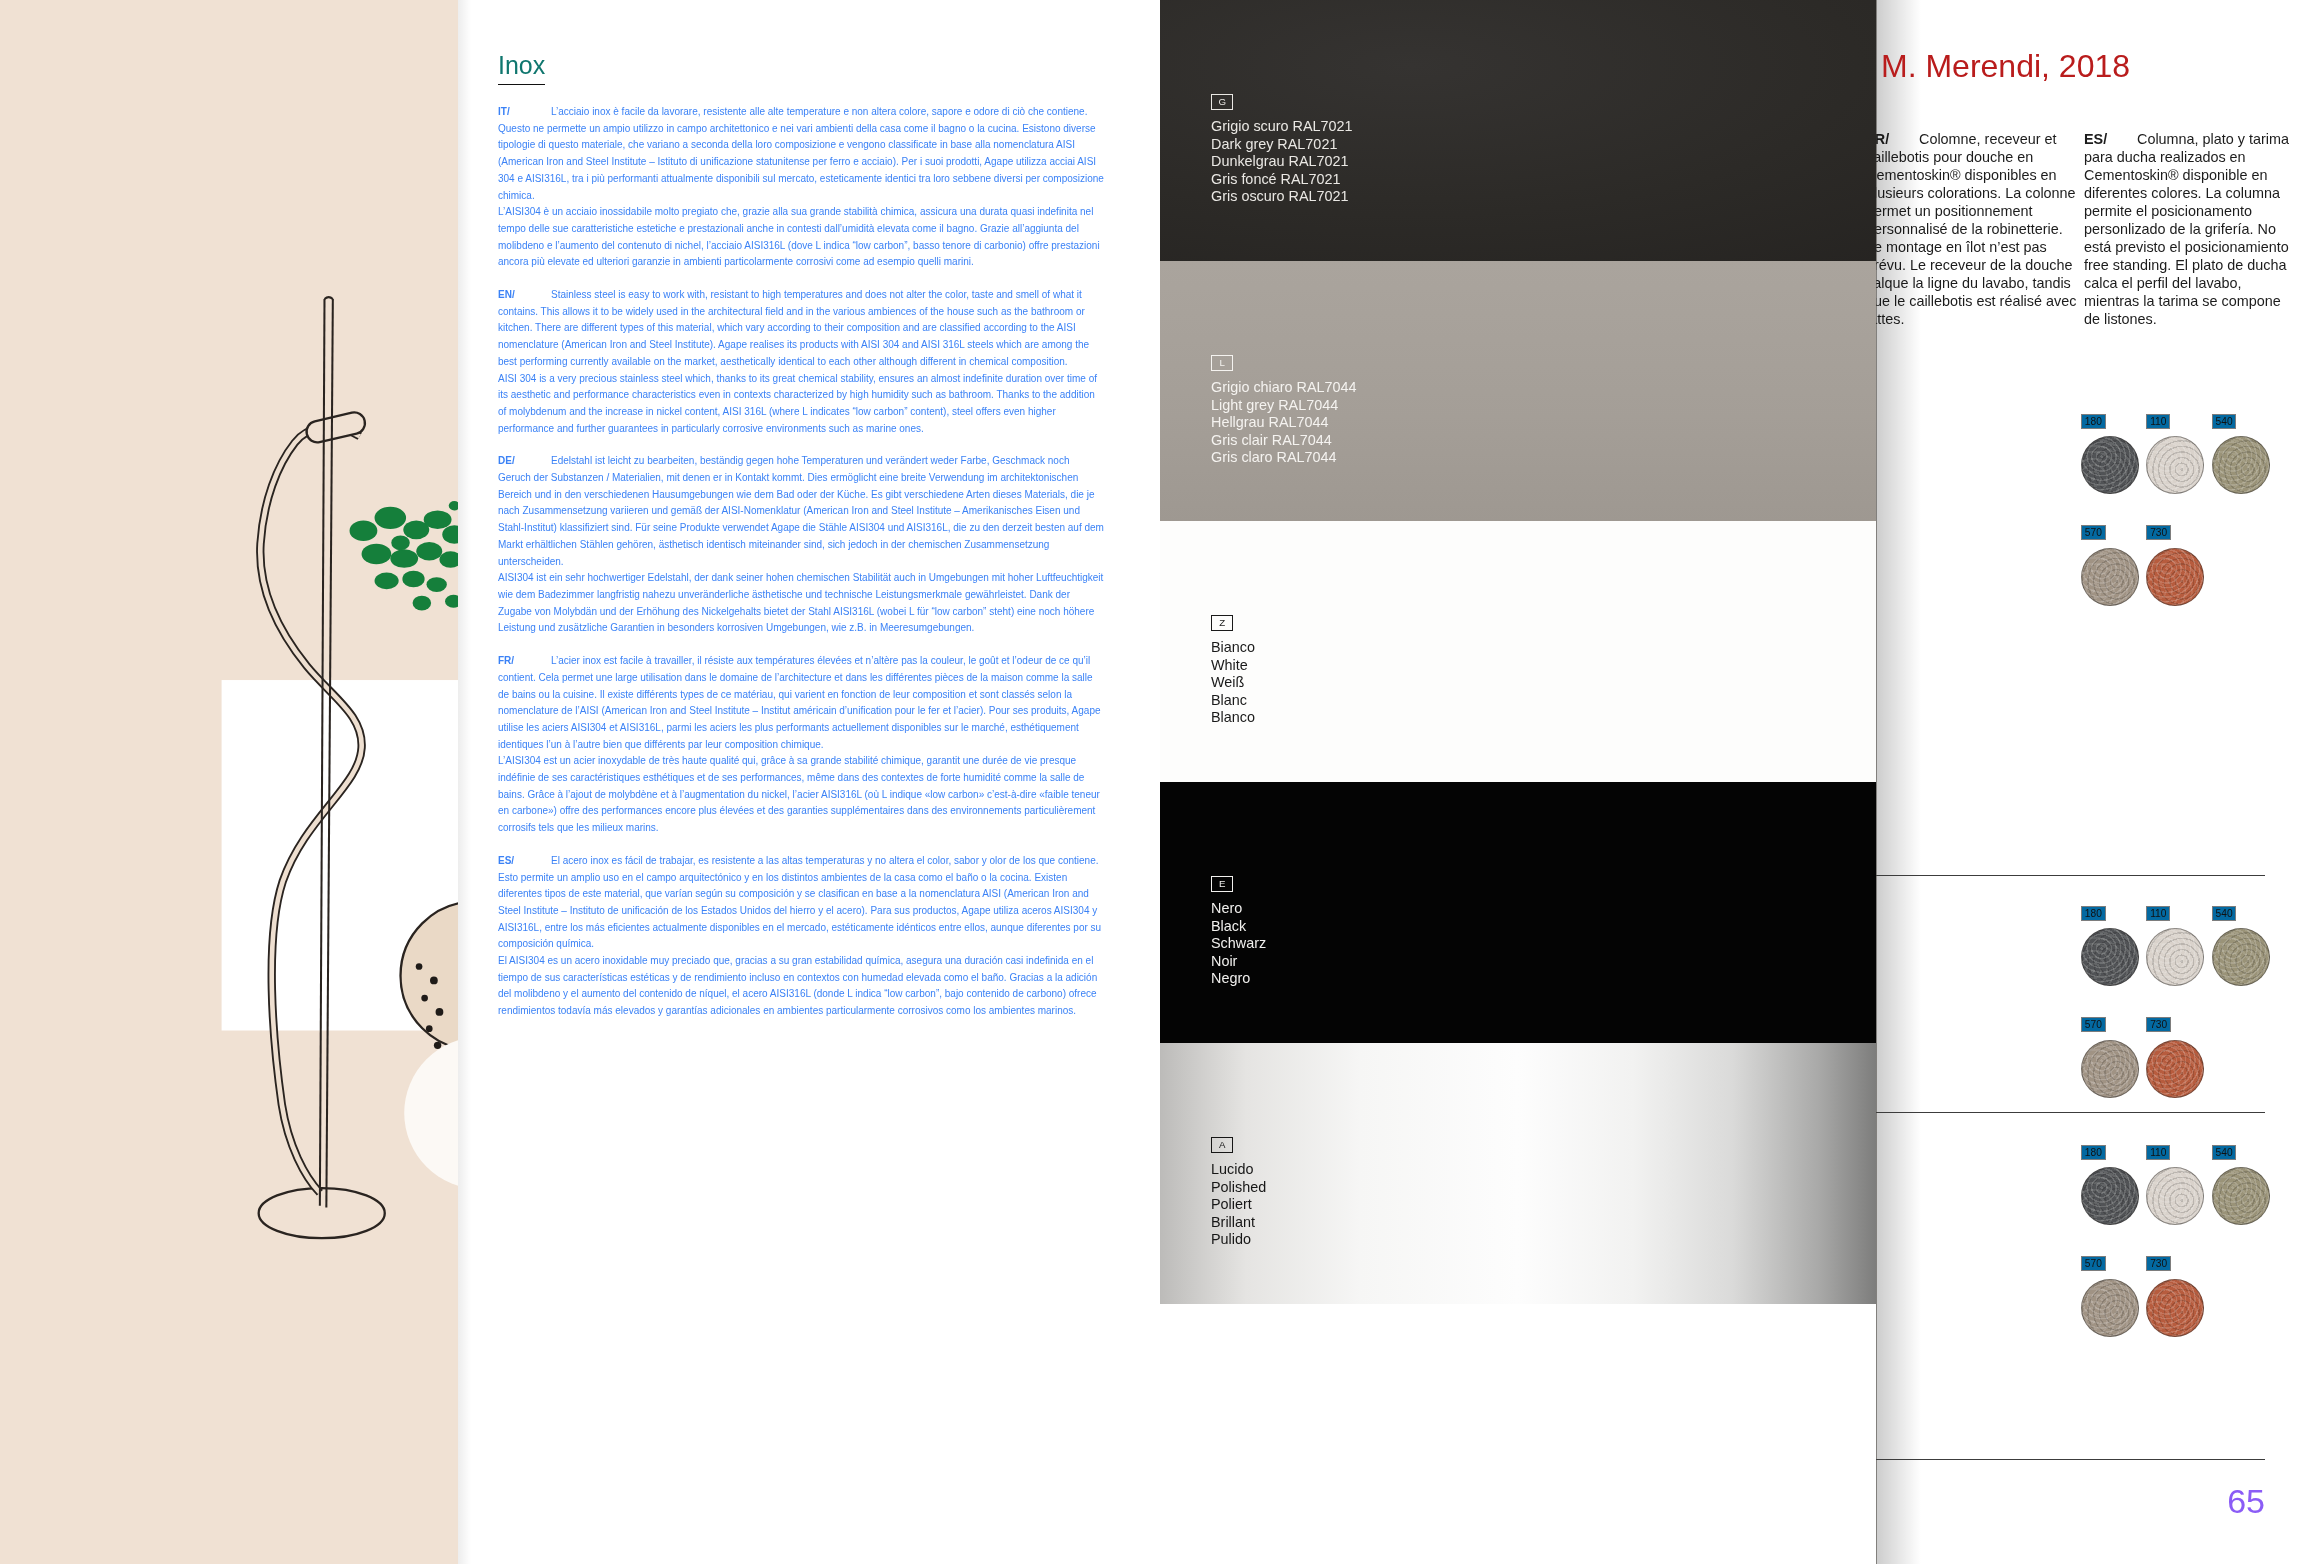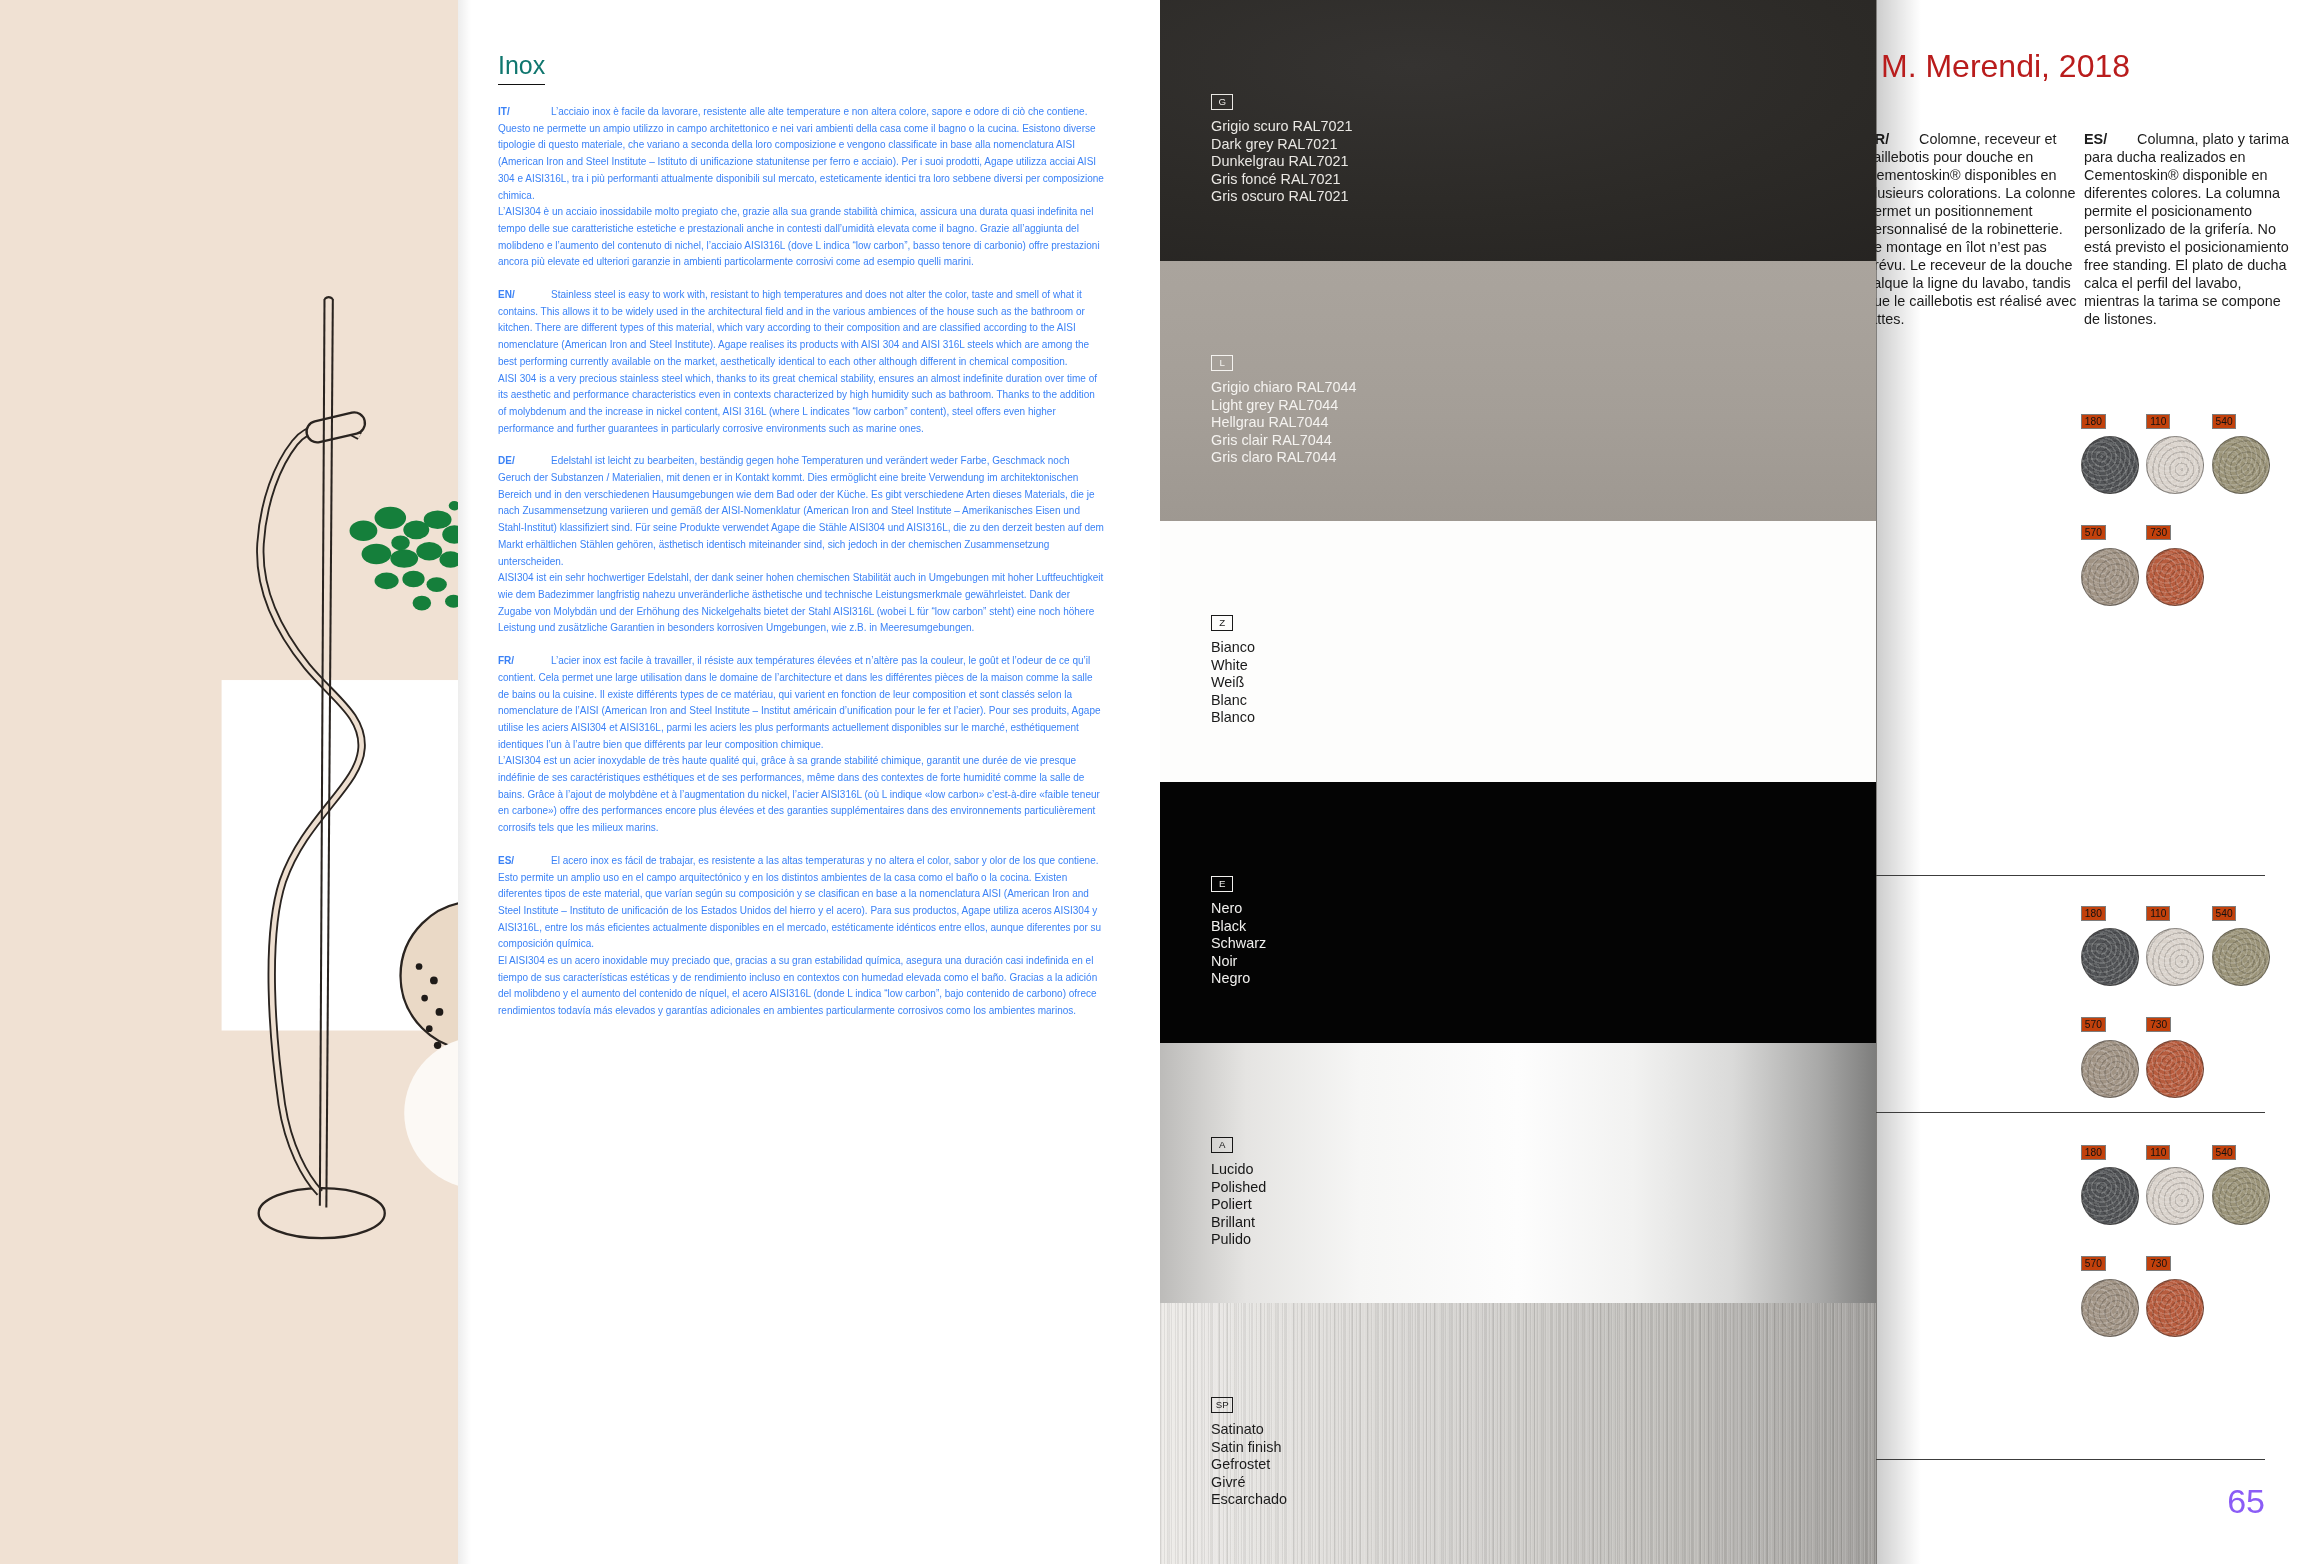--- a/index.html
+++ b/index.html
@@ -45,21 +45,21 @@
   #right-col-fr{left:1866px;}
   #right-col-es{left:2084px;}
   .rule{position:absolute;left:1876px;width:389px;border-top:1.9px solid #3c3c3c;z-index:3;}
 
   
   .swatch-group{position:absolute;left:2081px;width:237px;z-index:3;}
   .swatch-row{position:relative;display:flex;gap:7.4px;}
   .swatch-row.row2{margin-top:28px;}
   .swatch-cell{width:58px;}
   .swatch-num{display:inline-block;height:13px;line-height:13px;padding:0 2.8px;border:0.9px solid #7d7d7d;
-    background:#c2410c;color:#111;font-size:10.2px;margin-bottom:7.4px;}
+    background:#0369a1;color:#111;font-size:10.2px;margin-bottom:7.4px;}
   .sw-circle{width:58px;height:58px;border-radius:50%;border:0.9px solid rgba(45,42,40,0.45);box-sizing:border-box;
     background-image:
       repeating-radial-gradient(circle at 35% 35%, rgba(255,255,255,0.16) 0 1.4px, rgba(0,0,0,0) 1.4px 4.6px),
       repeating-radial-gradient(circle at 62% 58%, rgba(0,0,0,0.14) 0 1.4px, rgba(0,0,0,0) 1.4px 5.6px),
       repeating-radial-gradient(circle at 20% 75%, rgba(255,255,255,0.10) 0 1.9px, rgba(0,0,0,0) 1.9px 6.5px);}
   #page-number{left:2161px;top:1482px;width:104px;text-align:right;font-size:34px;color:#8b5cf6;z-index:3;}
 </style>
 </head>
 <body>
 
@@ -172,30 +172,20 @@
       <div class="panel panel-A" style="top: 1043px; height: 261px; color: rgb(22, 22, 22);">
         <span class="panel-label">A</span>
         <div class="panel-lines">
           <div>Lucido</div>
           <div>Polished</div>
           <div>Poliert</div>
           <div>Brillant</div>
           <div>Pulido</div>
         </div>
       </div>
-      <div class="panel panel-SP" style="top: 1303px; height: 262px; color: rgb(28, 28, 28);">
-        <span class="panel-label">SP</span>
-        <div class="panel-lines">
-          <div>Satinato</div>
-          <div>Satin finish</div>
-          <div>Gefrostet</div>
-          <div>Givré</div>
-          <div>Escarchado</div>
-        </div>
-      </div>
     </div>
 
   <div class="abs" id="right-page"></div>
   <div class="abs" id="spine-shadow"></div>
   <div class="abs" id="merendi-title">M. Merendi, 2018</div>
   <div class="abs right-col" id="right-col-fr"><span class="lang-tag">FR/</span><span>Colomne, receveur et caillebotis pour douche en Cementoskin® disponibles en plusieurs colorations. La colonne permet un positionnement personnalisé de la robinetterie. Le montage en îlot n’est pas prévu. Le receveur de la douche calque la ligne du lavabo, tandis que le caillebotis est réalisé avec lattes.</span></div>
   <div class="abs right-col" id="right-col-es"><span class="lang-tag">ES/</span><span>Columna, plato y tarima para ducha realizados en Cementoskin® disponible en diferentes colores. La columna permite el posicionamento personlizado de la grifería. No está previsto el posicionamiento free standing. El plato de ducha calca el perfil del lavabo, mientras la tarima se compone de listones.</span></div>
   <div class="rule" style="top:875px"></div>
   <div class="rule" style="top:1112px"></div>
   <div class="rule" style="top:1459px"></div>

